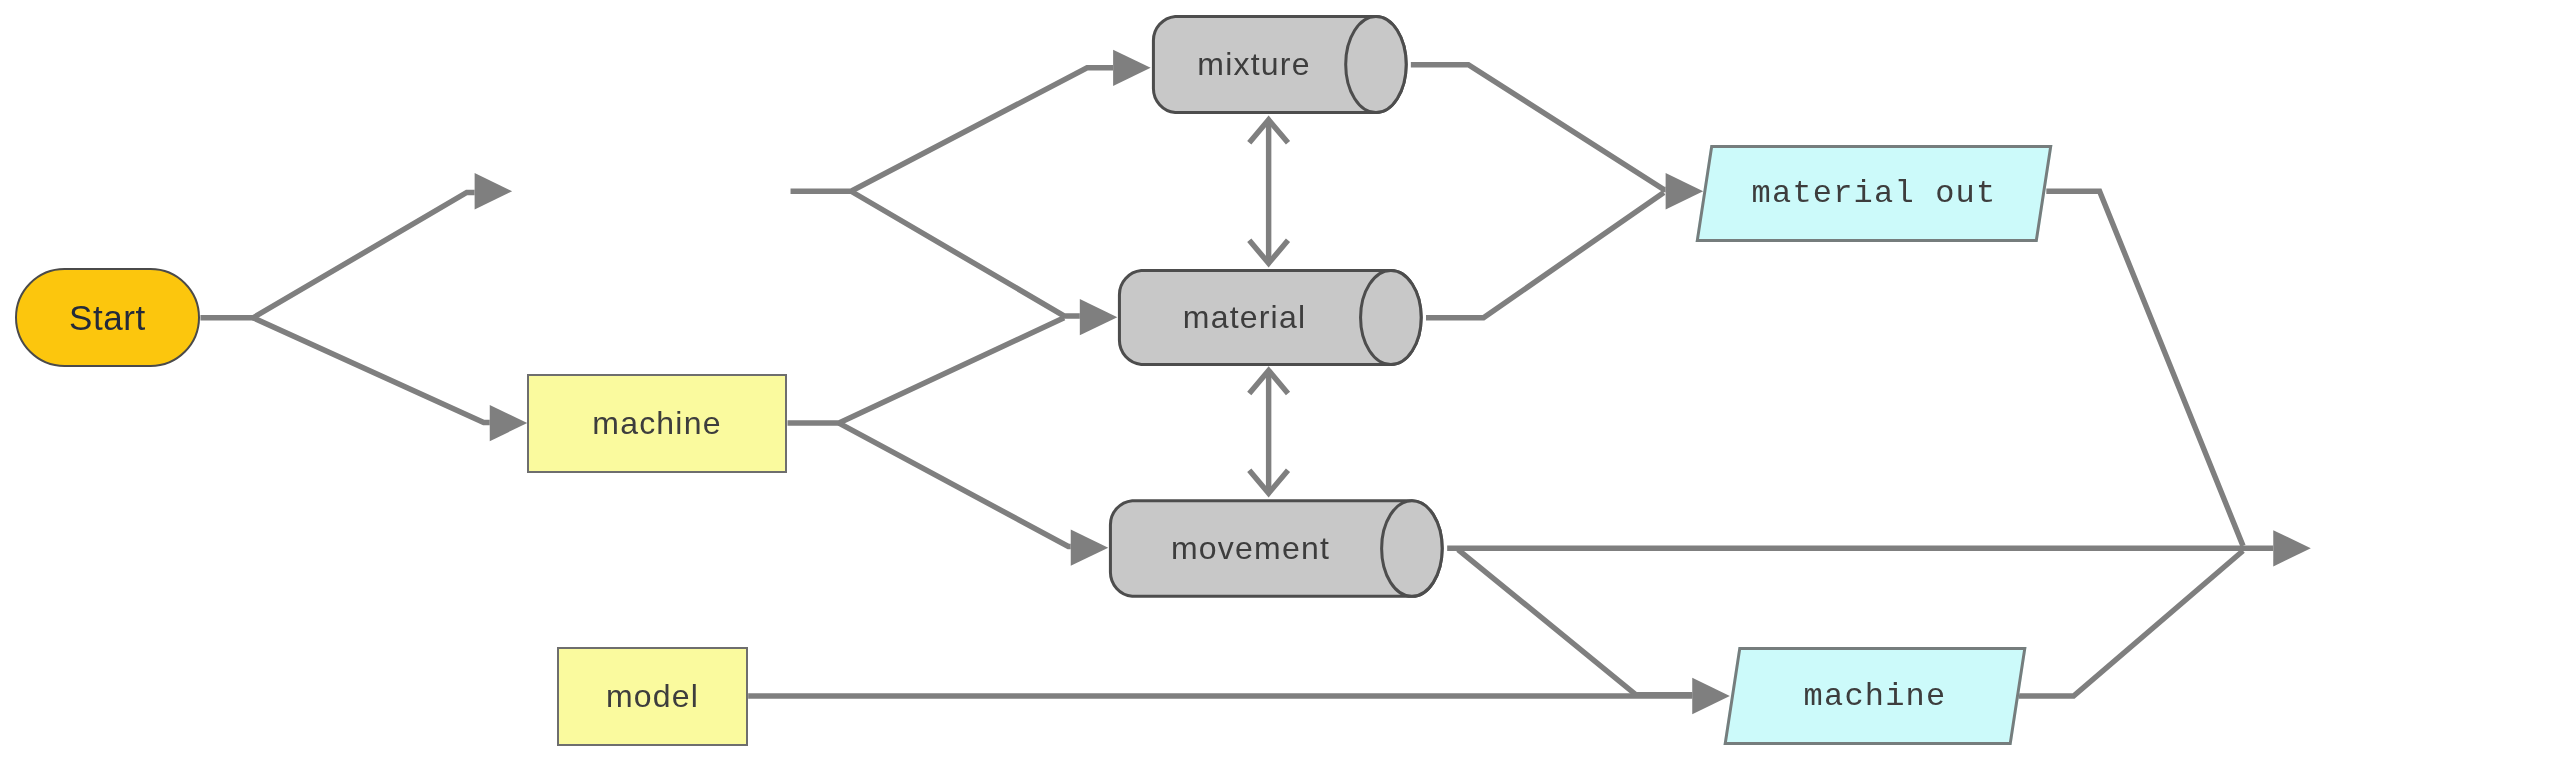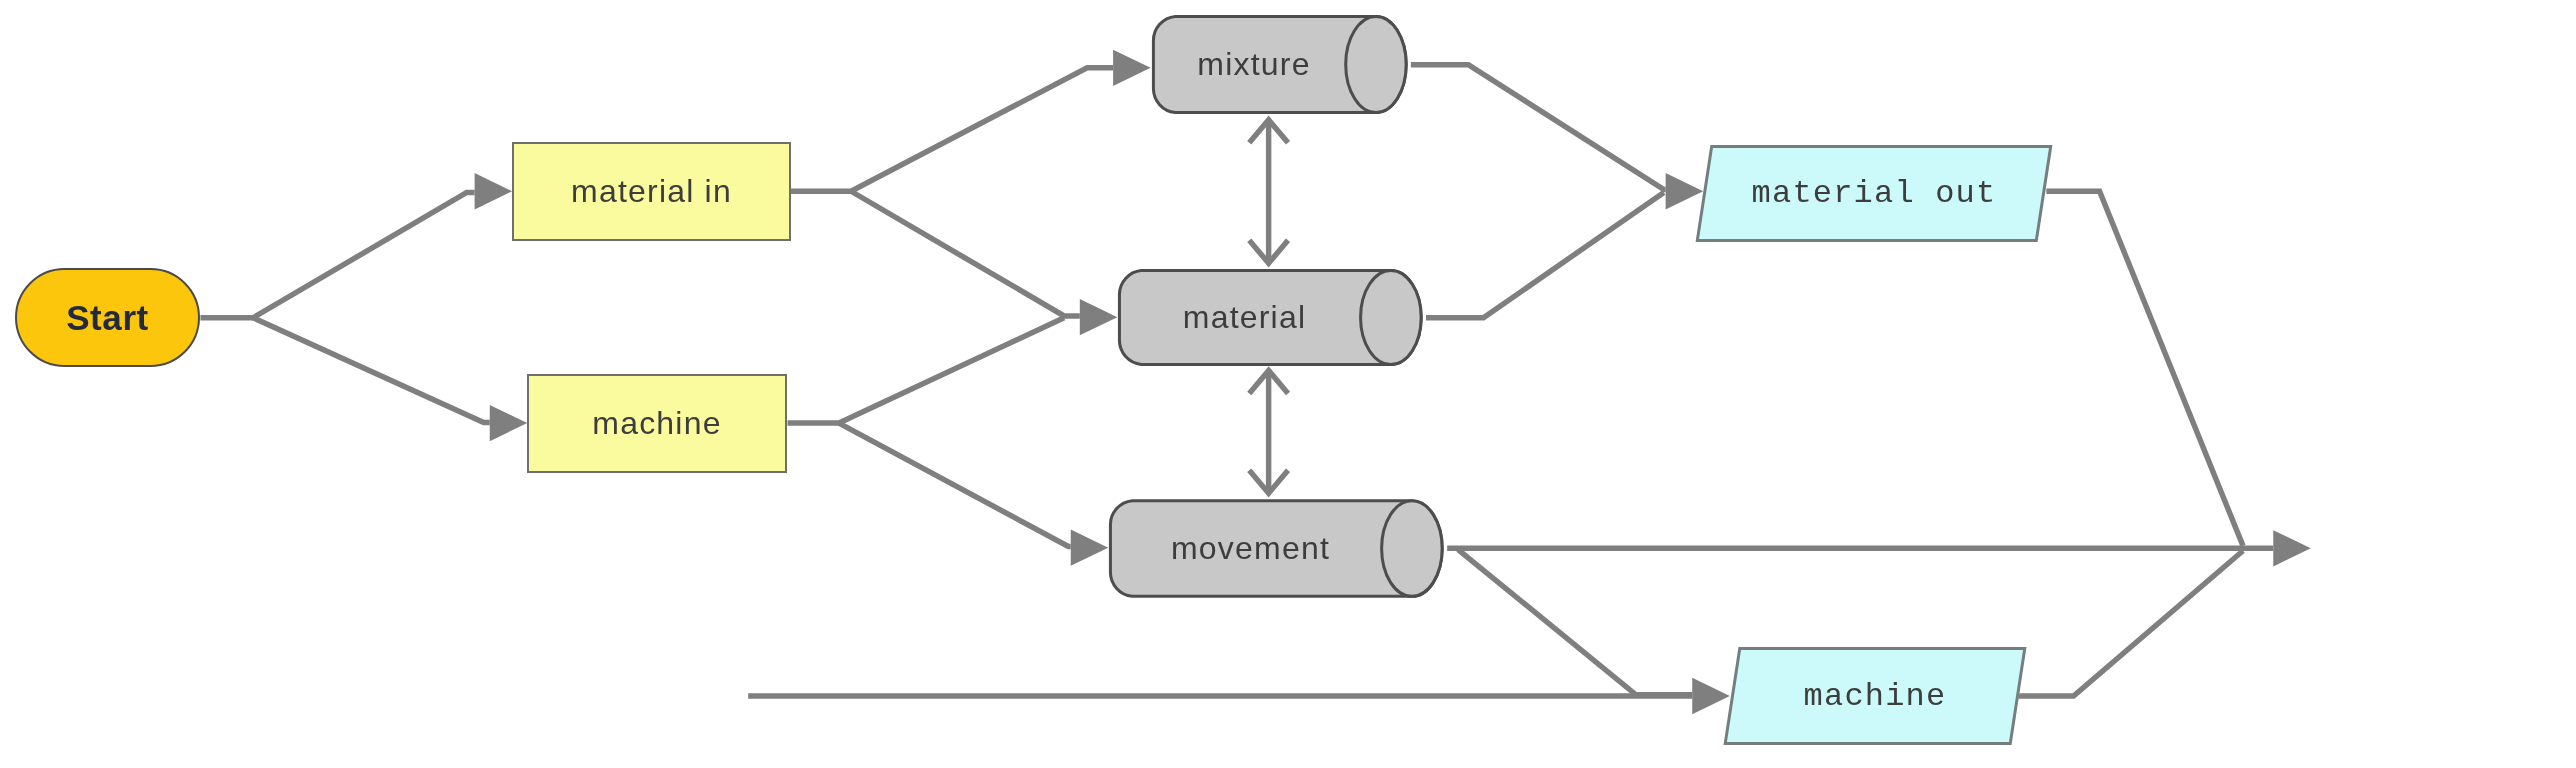--- a/index.html
+++ b/index.html
@@ -18,21 +18,21 @@
   .node{position:absolute;display:flex;align-items:center;justify-content:center;box-sizing:border-box;}
   .node .label{
     position:relative;z-index:2;color:var(--shape_text,#3d3d3d);
     font-size:32px;letter-spacing:1.2px;white-space:nowrap;
   }
   .pill{
     background:var(--pill_fill,#fcc60d);
     border:2.4px solid var(--pill_border,#4a4a4a);
     border-radius:605px;
   }
-  .pill .label{color:var(--pill_text,#232a3a);font-weight:bold;font-size:35px;letter-spacing:0.6px;}
+  .pill .label{color:var(--pill_text,#232a3a);font-weight:normal;font-size:35px;letter-spacing:0.6px;}
   .rect{
     background:var(--rect_fill,#fafa9e);
     border:2.4px solid var(--rect_border,#6e6e6e);
   }
   .cyl{background:transparent;border:none;}
   .cyl-svg{position:absolute;left:0;top:0;width:100%;height:100%;z-index:1;}
   .cyl-body{fill:var(--cyl_fill,#c8c8c8);stroke:var(--cyl_border,#4d4d4d);stroke-width:5;}
   .cyl .label{margin-right:54px;}
   .para{background:transparent;border:none;font-family:Liberation Mono, monospace;}
   .para-bg{
@@ -111,28 +111,28 @@
     </g>
     <g>
       <path class="edge-line" d="M1235 1150 H2795"></path>
     </g>
   </svg>
 
   <div class="node pill" style="left:15px;top:268px;width:185px;height:99px;">
     <span class="label">Start</span>
   </div>
 
-  <div class="node rect" style="left:512px;top:142px;width:279px;height:99px;">
-    <span class="label">material in</span>
-  </div>
 
   <div class="node rect" style="left:527px;top:374px;width:260px;height:99px;">
     <span class="label">machine</span>
   </div>
 
+  <div class="node rect" style="left:557px;top:647px;width:191px;height:99px;">
+    <span class="label">model</span>
+  </div>
 
   <div class="node cyl" style="left:1151px;top:14px;width:260px;height:101px;">
     <svg class="cyl-svg" viewBox="0 0 430 167" xmlns="http://www.w3.org/2000/svg">
       <path class="cyl-body" d="M40 4 H372 A50 79.5 0 0 1 372 163 H40 A40 40 0 0 1 4 123 V44 A40 40 0 0 1 40 4 Z"></path>
       <ellipse class="cyl-body" cx="372" cy="83.5" rx="50" ry="79.5"></ellipse>
     </svg>
     <span class="label">mixture</span>
   </div>
 
   <div class="node cyl" style="left:1117px;top:268px;width:309px;height:99px;">

